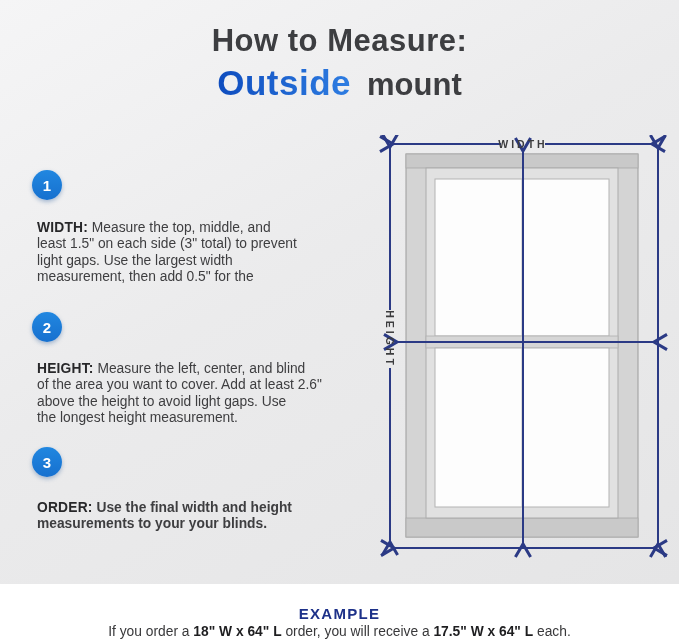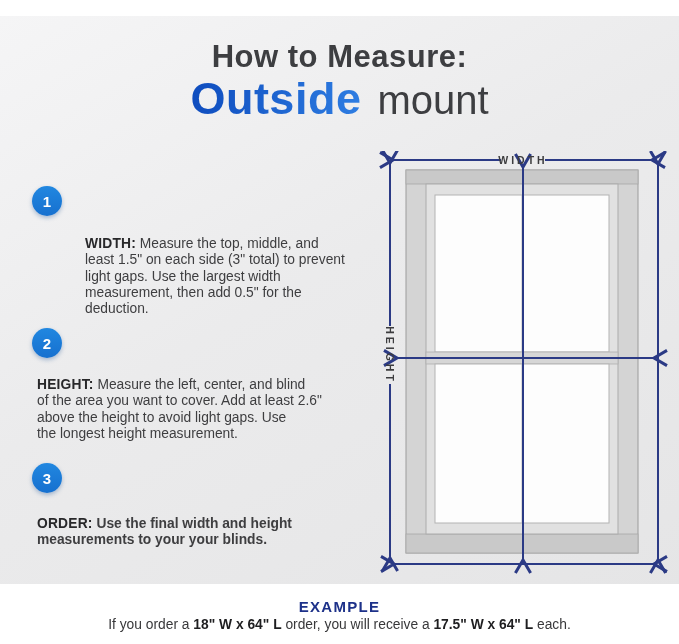--- a/index.html
+++ b/index.html
@@ -2,72 +2,71 @@
 <html><head>
 <meta charset="utf-8">
 <style>
   html,body { margin:0; padding:0; }
   body {
     width:679px; height:644px; position:relative; overflow:hidden;
     font-family:"Liberation Sans", sans-serif; background:#ffffff;
   }
   
   .stage {
-    position:absolute; left:0; top:16px; width:679px; height:584px;
+    position:absolute; left:0; top:0; width:679px; height:584px;
     background:linear-gradient(150deg,#f5f5f6 0%,#ebebec 45%,#e5e5e6 100%);
   }
   
   .header { position:absolute; top:24px; left:0; right:0; text-align:center; }
   .t1 { font-size:31px; font-weight:700; color:#3d3e41; letter-spacing:.5px; line-height:34px; }
   .t2 { line-height:48px; margin-top:1px; white-space:nowrap; }
   .hl {
-    font-size:45px; font-weight:700; letter-spacing:.5px; color:#1557c9;
+    font-size:35px; font-weight:700; letter-spacing:.5px; color:#1557c9;
     background:linear-gradient(92deg,#0e4cbe 0%,#2e7de2 100%);
     -webkit-background-clip:text; background-clip:text; -webkit-text-fill-color:transparent;
   }
-  .t2-suffix { font-size:40px; font-weight:400; color:#3d3e41; margin-left:16px; }
+  .t2-suffix { font-size:31px; font-weight:700; color:#3d3e41; margin-left:16px; }
   
   .badge {
     position:absolute; left:32px; width:30px; height:30px; border-radius:50%;
     background:linear-gradient(180deg,#2187e0,#1670cf); color:#fff;
     font-size:15px; font-weight:700; display:flex; align-items:center; justify-content:center;
     box-shadow:0 2px 4px rgba(25,80,150,.35);
   }
   .badge-1 { top:170px; } .badge-2 { top:312px; } .badge-3 { top:447px; }
   
   .step-text { position:absolute; left:37px; width:352px; font-size:13.8px; line-height:16.4px; color:#3e3e40; }
   .step-text b { color:#28282a; letter-spacing:.2px; }
   .ln { display:block; }
-  .p1 { top:206px;margin-left:48px; } .p2 { top:347px; } .p3 { top:486px;font-weight:bold; }
+  .p1 { top:206px; } .p2 { top:347px; } .p3 { top:486px;font-weight:bold; }
   
   .diagram { position:absolute; left:375px; top:135px; }
   .dim-label { font-size:10.5px; font-weight:700; letter-spacing:3px; fill:#3c3c3e; }
   
   .footer { position:absolute; left:0; top:584px; width:679px; height:60px; background:#ffffff; text-align:center; }
-  .example-heading { padding-top:14px; font-size:15px; font-weight:700; letter-spacing:1.3px; color:#1d3189; }
+  .example-heading { padding-top:21px; font-size:15px; font-weight:700; letter-spacing:1.3px; color:#1d3189; }
   .example-line { margin-top:2px; font-size:13.8px; color:#38383a; }
   .example-line b { color:#1e1e20; }
 </style>
 </head>
 <body>
 
 <div class="stage">
 
   <div class="header">
     <div class="t1">How to Measure:</div>
     <div class="t2"><span class="hl">Outside</span><span class="t2-suffix">mount</span></div>
   </div>
 
   <div class="badge badge-1">1</div>
   <p class="step-text p1">
     <span class="ln"><b>WIDTH:</b> <span>Measure the top, middle, and</span></span>
     <span class="ln">least 1.5" on each side (3" total) to prevent</span>
     <span class="ln">light gaps. Use the largest width</span>
     <span class="ln">measurement, then add 0.5" for the</span>
-    <span class="ln">deduction.</span>
   </p>
 
   <div class="badge badge-2">2</div>
   <p class="step-text p2">
     <span class="ln"><b>HEIGHT:</b> <span>Measure the left, center, and blind</span></span>
     <span class="ln">of the area you want to cover. Add at least 2.6"</span>
     <span class="ln">above the height to avoid light gaps. Use</span>
     <span class="ln">the longest height measurement.</span>
   </p>
 

